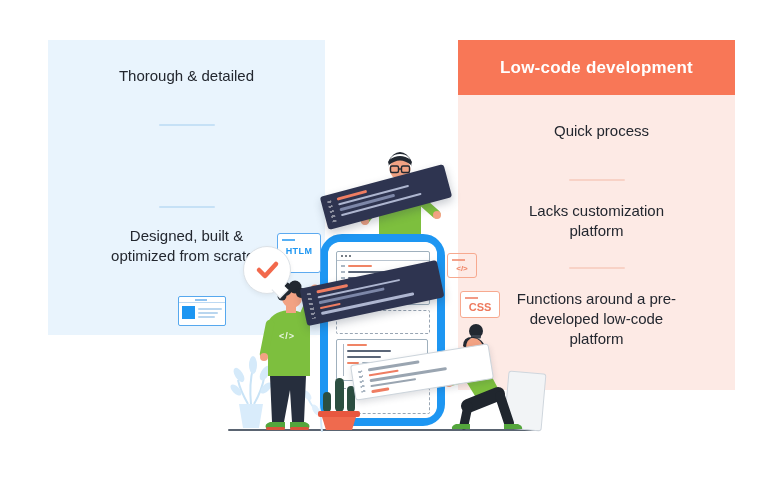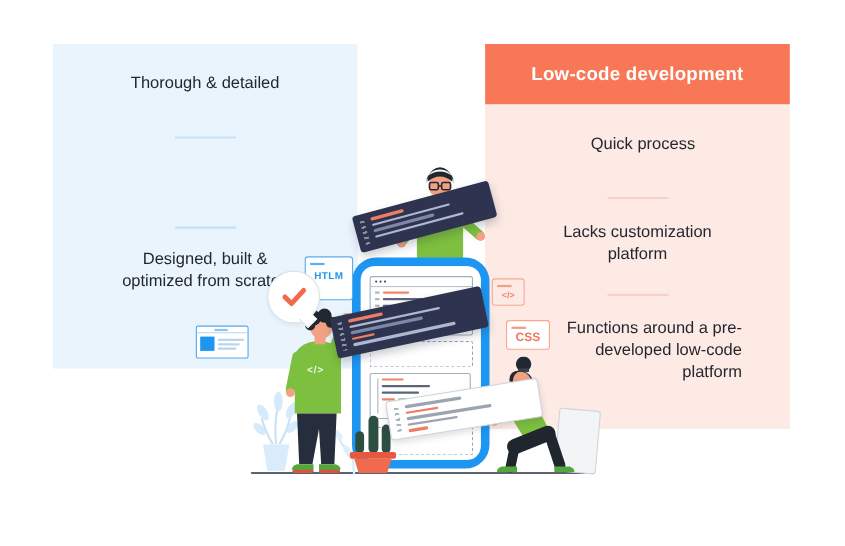--- a/index.html
+++ b/index.html
@@ -2,39 +2,39 @@
 <html><head>
 <meta charset="utf-8">
 <style>
   html,body{margin:0;padding:0;background:#fff;}
   .stage{position:relative;width:768px;height:496px;background:#ffffff;overflow:hidden;
          font-family:"Liberation Sans", sans-serif;}
 
   
   .panel{position:absolute;top:40px;width:277px;height:350px;}
   .panel.left{left:48px;}
-  .panel.right{left:441px;}
+  .panel.right{left:458px;}
   .panel-header{height:55px;display:flex;align-items:center;justify-content:center;}
   .panel-header h2{margin:0;font-size:17px;font-weight:700;color:#fff;letter-spacing:.2px;}
   .panel-header.blue{background:#1d96f2;}
   .panel-header.coral{background:#f87757;}
   .panel-body{position:relative;height:295px;}
   .panel-body.blue{background:#e9f4fd;}
   .panel-body.coral{background:#fdeae5;}
   .item{position:absolute;left:0;right:0;margin:0;text-align:center;
         font-size:15px;font-weight:500;line-height:1.34;color:#23272f;}
   .divider{position:absolute;left:50%;transform:translateX(-50%);width:56px;height:2px;border-radius:1px;}
   .div-blue{background:#c6e1f6;}
   .div-coral{background:#f8d2c6;}
   .lp .i1{top:26px;} .lp .d1{top:84px;} .lp .i2{top:110px;} .lp .d2{top:166px;}
   .lp .i3{top:186px;left:50%;right:auto;width:172px;transform:translateX(-50%);}
   .rp .i1{top:26px;padding-left:10px;} .rp .d1{top:84px;}
   .rp .i2{top:106px;left:50%;right:auto;width:190px;transform:translateX(-50%);}
   .rp .d2{top:172px;}
-  .rp .i3{top:194px;left:50%;right:auto;width:190px;transform:translateX(-50%);text-align:right;}
+  .rp .i3{top:194px;left:50%;right:auto;width:190px;transform:translateX(-50%);}
 
   
   .card-icon{position:absolute;left:130px;top:256px;width:46px;height:28px;background:#fff;
              border:1.5px solid #56a8ee;border-radius:2px;}
   .ci-top{height:5px;border-bottom:1px solid #bcd9f3;position:relative;}
   .ci-top i{position:absolute;left:16px;top:2px;width:12px;height:1.5px;background:#8fc3f1;}
   .ci-body{display:flex;gap:3px;padding:3px;}
   .ci-sq{width:13px;height:13px;background:#1d96f2;}
   .ci-lines{flex:1;display:flex;flex-direction:column;justify-content:center;gap:2px;}
   .ci-lines i{display:block;height:2px;background:#b9d6ef;border-radius:1px;}

